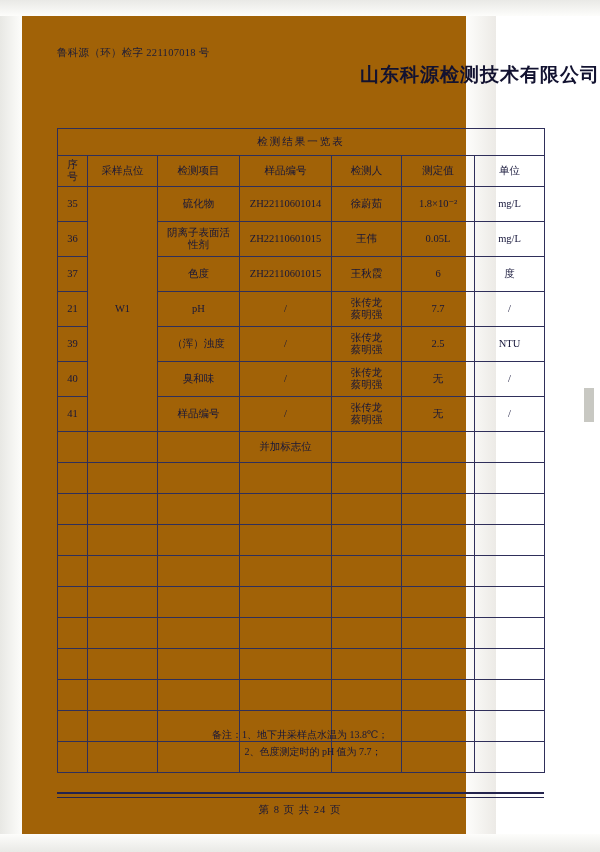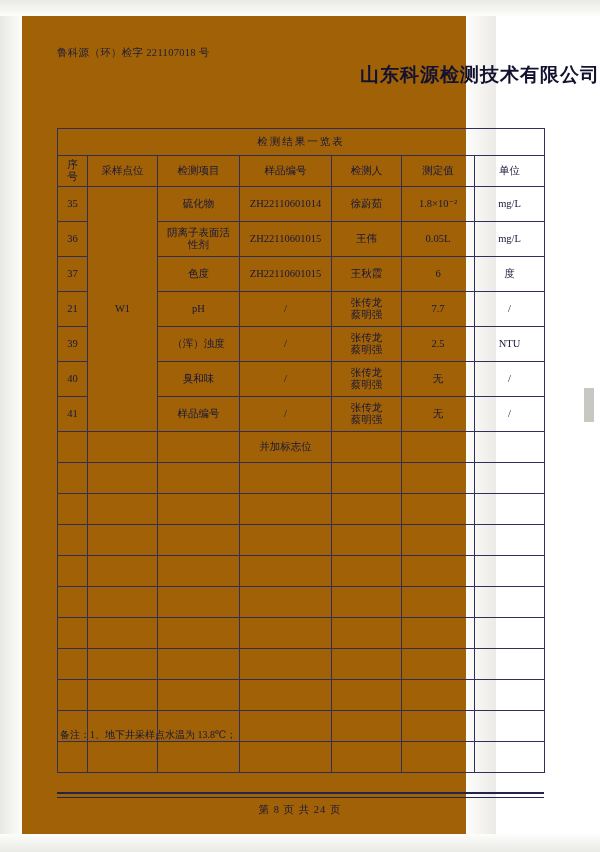--- a/index.html
+++ b/index.html
@@ -125,20 +125,21 @@
     position: absolute;
     left: 60px;
     top: 727px;
     width: 480px;
     font-size: 10px;
     line-height: 1.65;
     color: #16163a;
   }
   .notes .n-line {
     white-space: nowrap;
+    text-align: center;
   }
   .notes .n-indent {
     padding-left: 26px;
   }
 
   .footer-rule {
     position: absolute;
     left: 57px;
     top: 792px;
     width: 487px;
@@ -381,18 +382,19 @@
           <td></td>
           <td></td>
           <td></td>
           <td></td>
         </tr>
     </tbody>
   </table>
 
   <div class="notes">
     <div class="n-line">备注：1、地下井采样点水温为 13.8℃；</div>
+    <div class="n-line n-indent">2、色度测定时的 pH 值为 7.7；</div>
   </div>
 
   <div class="footer-rule"></div>
   <div class="footer-rule2"></div>
   <div class="page-num">第 8 页 共 24 页</div>
 </div>
 
 </body></html>

